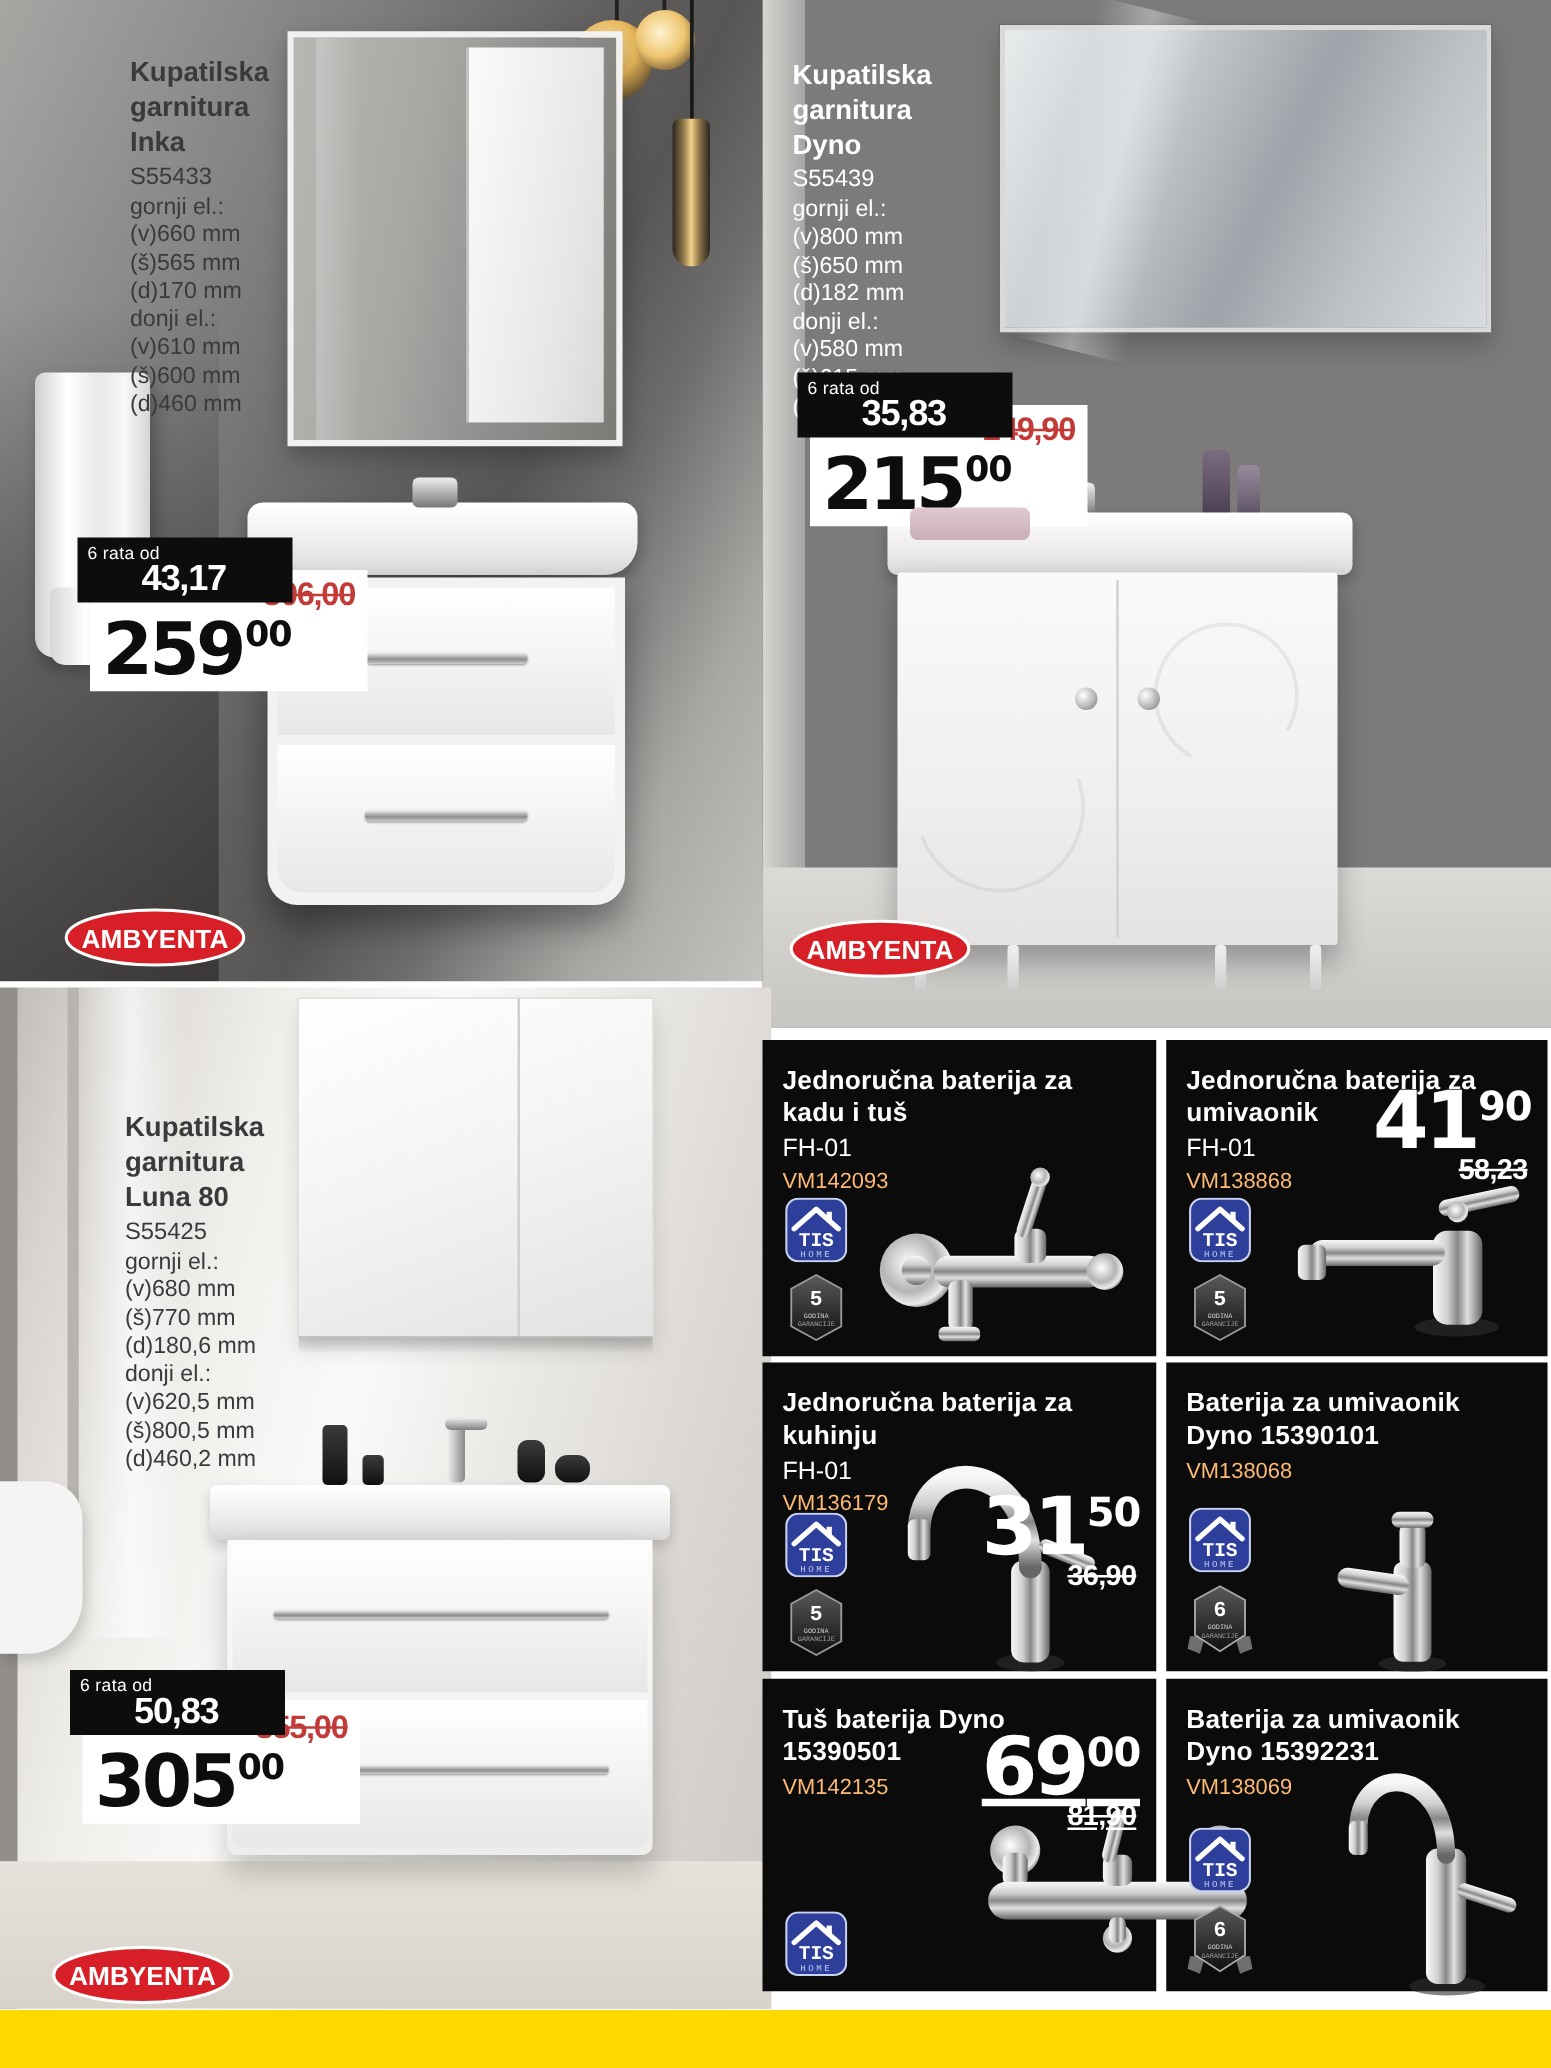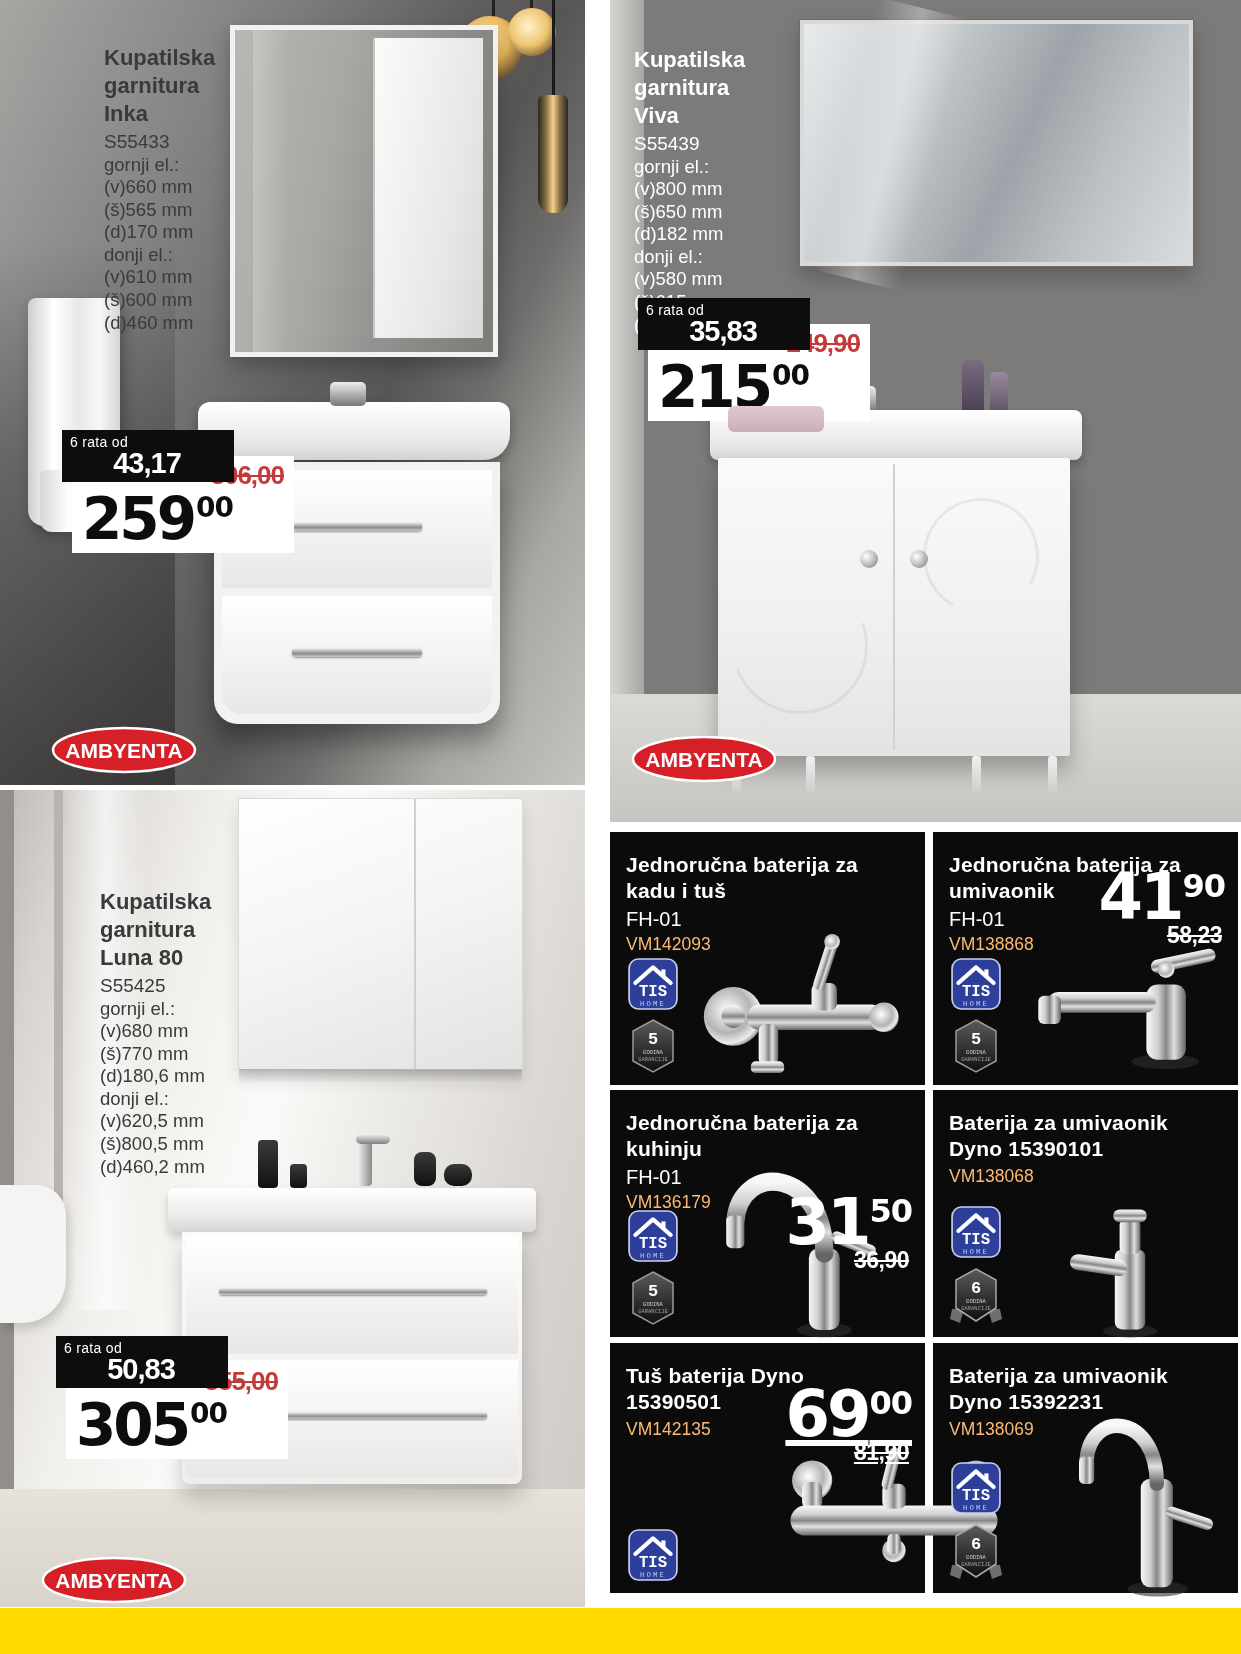--- a/index.html
+++ b/index.html
@@ -1,20 +1,20 @@
 <!DOCTYPE html>
 <html><head>
 <meta charset="utf-8">
 <style>
   html,body{margin:0;padding:0;}
   body{width:1241px;height:1654px;position:relative;background:#ffffff;
        font-family:"Liberation Sans",sans-serif;overflow:hidden;}
   .abs{position:absolute;}
   
-  .quad{position:absolute;overflow:hidden;}
+  .quad{position:absolute;overflow:hidden;padding-left:32px;}
   .q-tl{left:0;top:0;width:585px;height:785px;
     background:linear-gradient(115deg,#a8a6a3 0%,#939190 16%,#7e7c7a 32%,#615f5d 50%,#585654 60%,#6f6d6b 70%,#a9a7a4 84%,#c6c4c1 100%);}
   .q-tr{left:610px;top:0;width:631px;height:822px;background:#7d7b79;}
   .q-bl{left:0;top:790px;width:585px;height:817px;
     background:linear-gradient(105deg,#bdbab6 0%,#d7d4d0 10%,#f1efec 28%,#fbfaf8 44%,#ebe9e6 60%,#dbd8d4 78%,#ccc9c5 100%);}
   
   .spec{position:absolute;line-height:1.22;}
   .spec .t{font-size:22px;font-weight:700;line-height:1.28;}
   .spec .c{font-size:19px;margin-top:2px;}
   .spec .s{font-size:18.5px;}
@@ -188,21 +188,21 @@
     <div class="abs" style="left:205px;top:40px;width:110px;height:110px;border:3px solid rgba(160,160,160,.18);border-radius:50%;border-bottom-color:transparent;transform:rotate(-15deg);"></div>
   </div>
   <div class="abs leg" style="left:122px;top:756px;"></div>
   <div class="abs leg" style="left:196px;top:756px;"></div>
   <div class="abs leg" style="left:362px;top:756px;"></div>
   <div class="abs leg" style="left:438px;top:756px;"></div>
 
   <div class="spec light" style="left:24px;top:46px;">
     <div class="t">Kupatilska</div>
     <div class="t">garnitura</div>
-    <div class="t">Viva</div>
+    <div class="t">Dyno</div>
     <div class="c">S55439</div>
     <div class="s">gornji el.:</div>
     <div class="s">(v)800 mm</div>
     <div class="s">(š)650 mm</div>
     <div class="s">(d)182 mm</div>
     <div class="s">donji el.:</div>
     <div class="s">(v)580 mm</div>
     <div class="s">(š)615 mm</div>
     <div class="s">(d)440 mm</div>
   </div>

